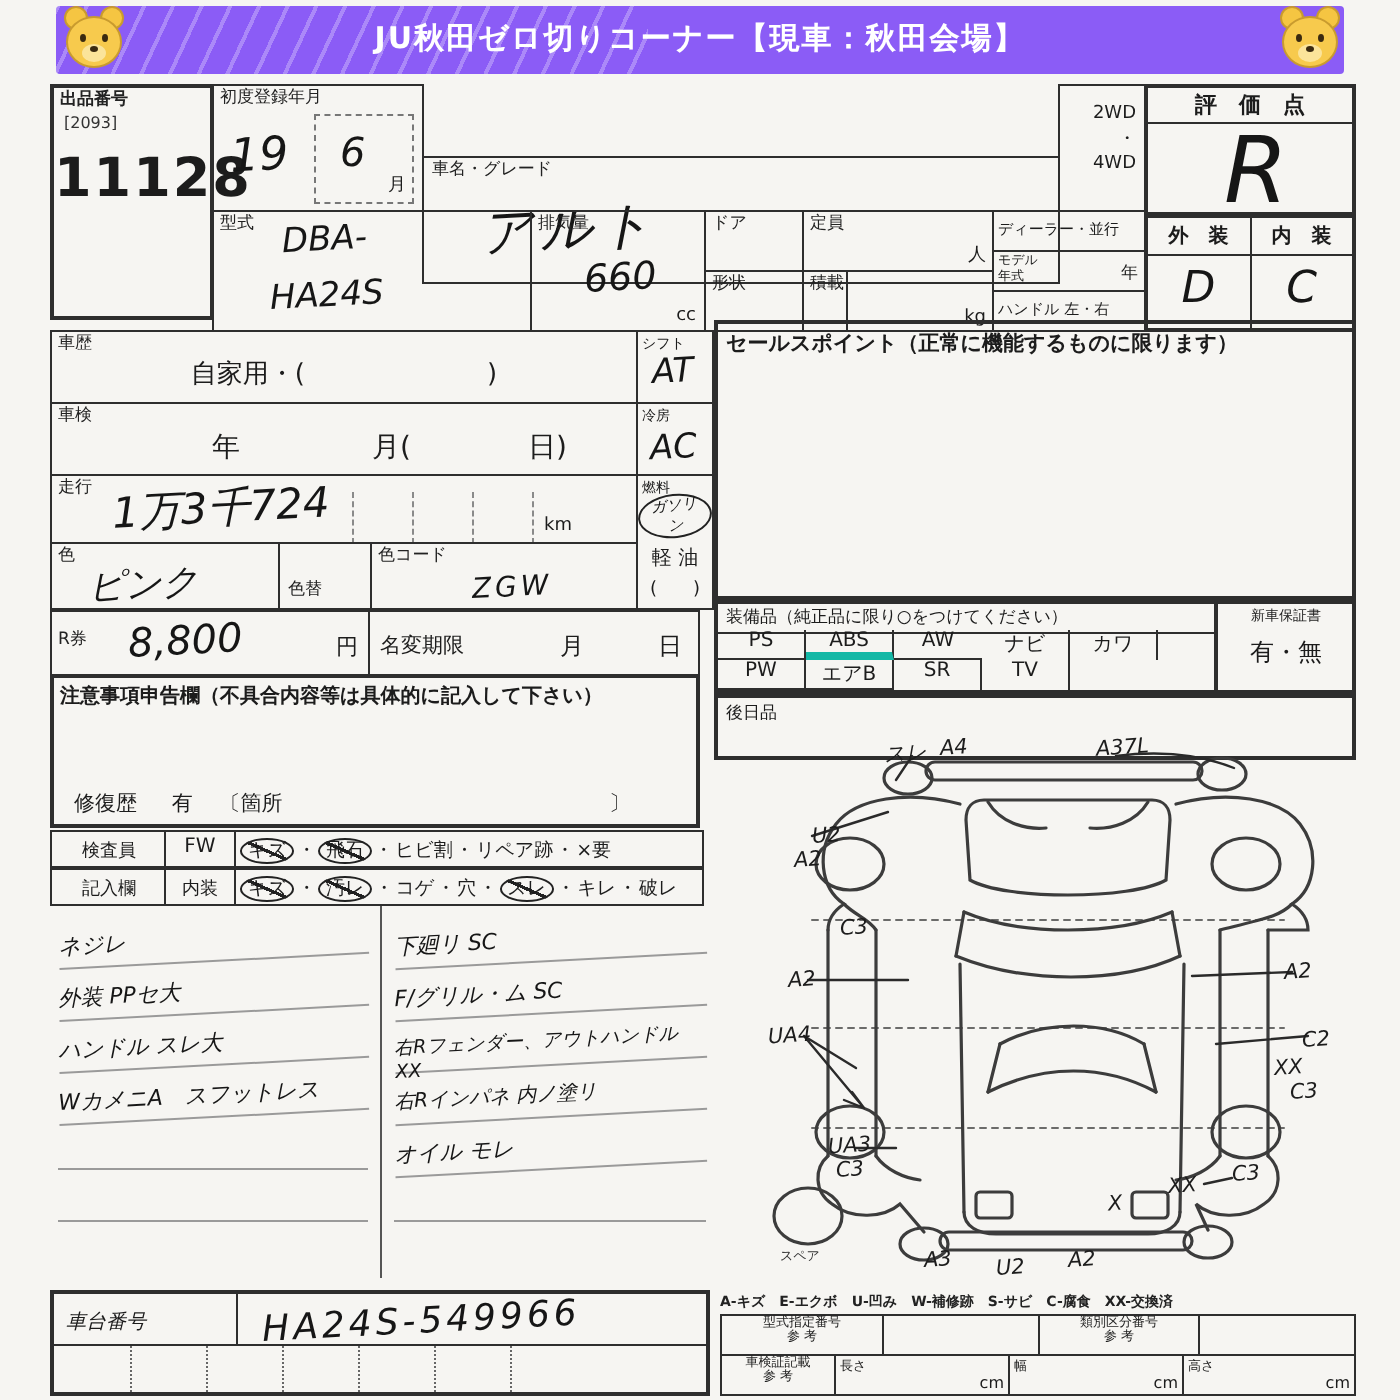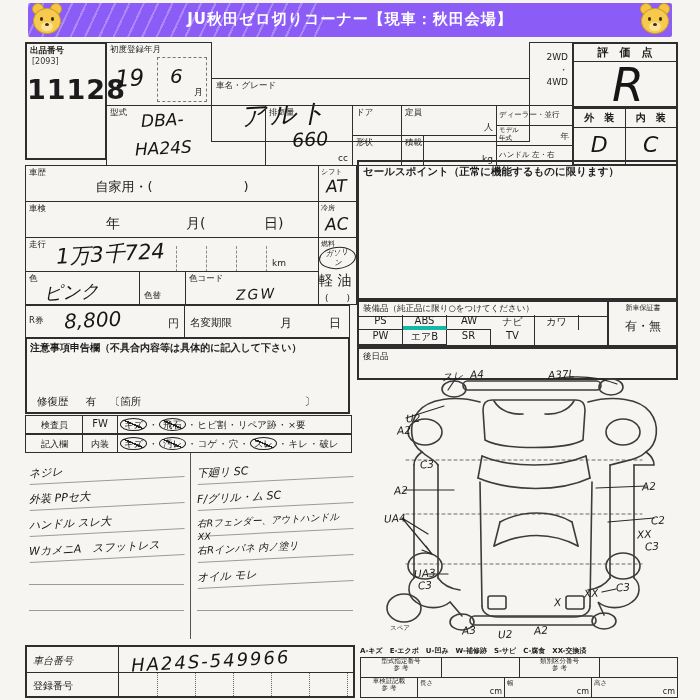--- a/index.html
+++ b/index.html
@@ -177,21 +177,21 @@
 </div>
 <div class="cell" style="left:185px;top:271px;width:134px;height:34px;">
   <span class="lbl abs" style="left:3px;top:2px;">色コード</span>
   <span class="hw rot abs" style="left:50px;top:14px;font-size:14px;letter-spacing:2px;">ZGW</span>
 </div>
 <div class="cell" style="left:318px;top:237px;width:39px;height:68px;">
   <span style="font-size:7px;position:absolute;left:2px;top:1px;">燃料</span>
   <div style="text-align:center;margin-top:9px;">
     <span class="hw oval-plain" style="font-size:7.5px;">ガソリン</span>
   </div>
-  <div style="font-size:14px;margin-top:3px;">軽 油</div>
+  <div style="text-align:center;font-size:10px;margin-top:3px;">軽 油</div>
   <div style="text-align:center;font-size:9px;margin-top:2px;">(　　)</div>
 </div>
 
 <div class="cell" style="left:25px;top:305px;width:160px;height:33px;">
   <span class="lbl abs" style="left:3px;top:10px;">R券</span>
   <span class="hw rot abs" style="left:38px;top:2px;font-size:20px;">8,800</span>
   <span class="abs" style="right:5px;top:10px;font-size:11px;">円</span>
 </div>
 <div class="cell" style="left:184px;top:305px;width:166px;height:33px;">
   <span class="abs" style="left:5px;top:10px;font-size:10.5px;">名変期限</span>
@@ -394,21 +394,20 @@
     <span class="abs" style="right:2px;bottom:1px;font-size:8px;">cm</span>
   </div>
 </div>
 
 <div class="abs" style="left:25px;top:645px;width:330px;height:53px;border:2px solid #2e2e2e;">
   <div style="display:flex;height:26px;border-bottom:1px solid #2e2e2e;">
     <div style="width:92px;border-right:1px solid #2e2e2e;font-size:10px;padding:7px 0 0 6px;font-style:italic;">車台番号</div>
     <div class="hw rot" style="flex:1;font-size:18px;padding:2px 0 0 12px;letter-spacing:2px;">HA24S-549966</div>
   </div>
   <div style="display:flex;height:23px;position:relative;">
-    <div style="width:92px;border-right:1px solid #2e2e2e;font-size:10px;padding:6px 0 0 6px;">登録番号</div>
     <div style="flex:1;position:relative;">
       <div class="dotv" style="left:38px;top:0;height:23px;"></div>
       <div class="dotv" style="left:76px;top:0;height:23px;"></div>
       <div class="dotv" style="left:114px;top:0;height:23px;"></div>
       <div class="dotv" style="left:152px;top:0;height:23px;"></div>
       <div class="dotv" style="left:190px;top:0;height:23px;"></div>
       <div class="dotv" style="left:228px;top:0;height:23px;"></div>
     </div>
   </div>
 </div>

